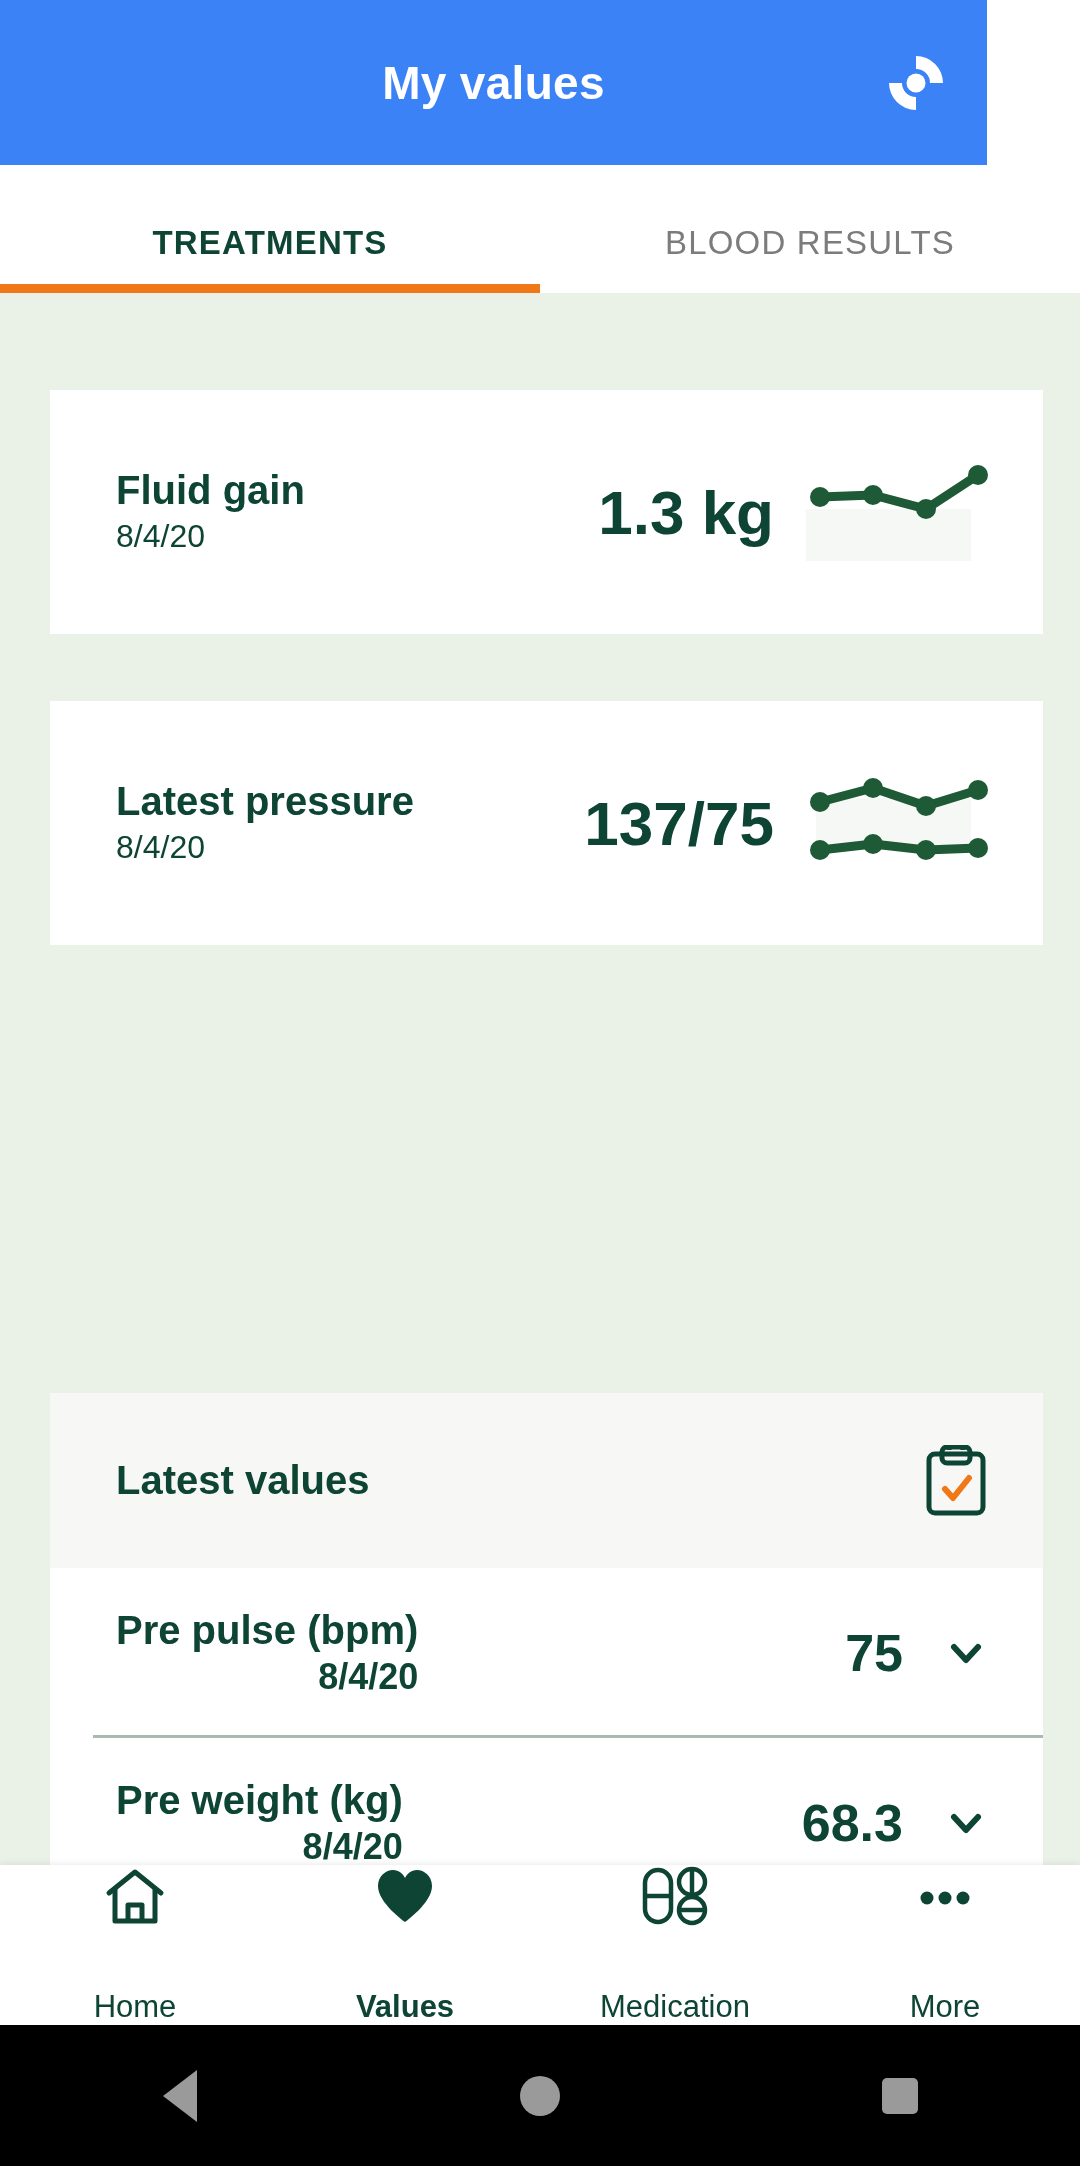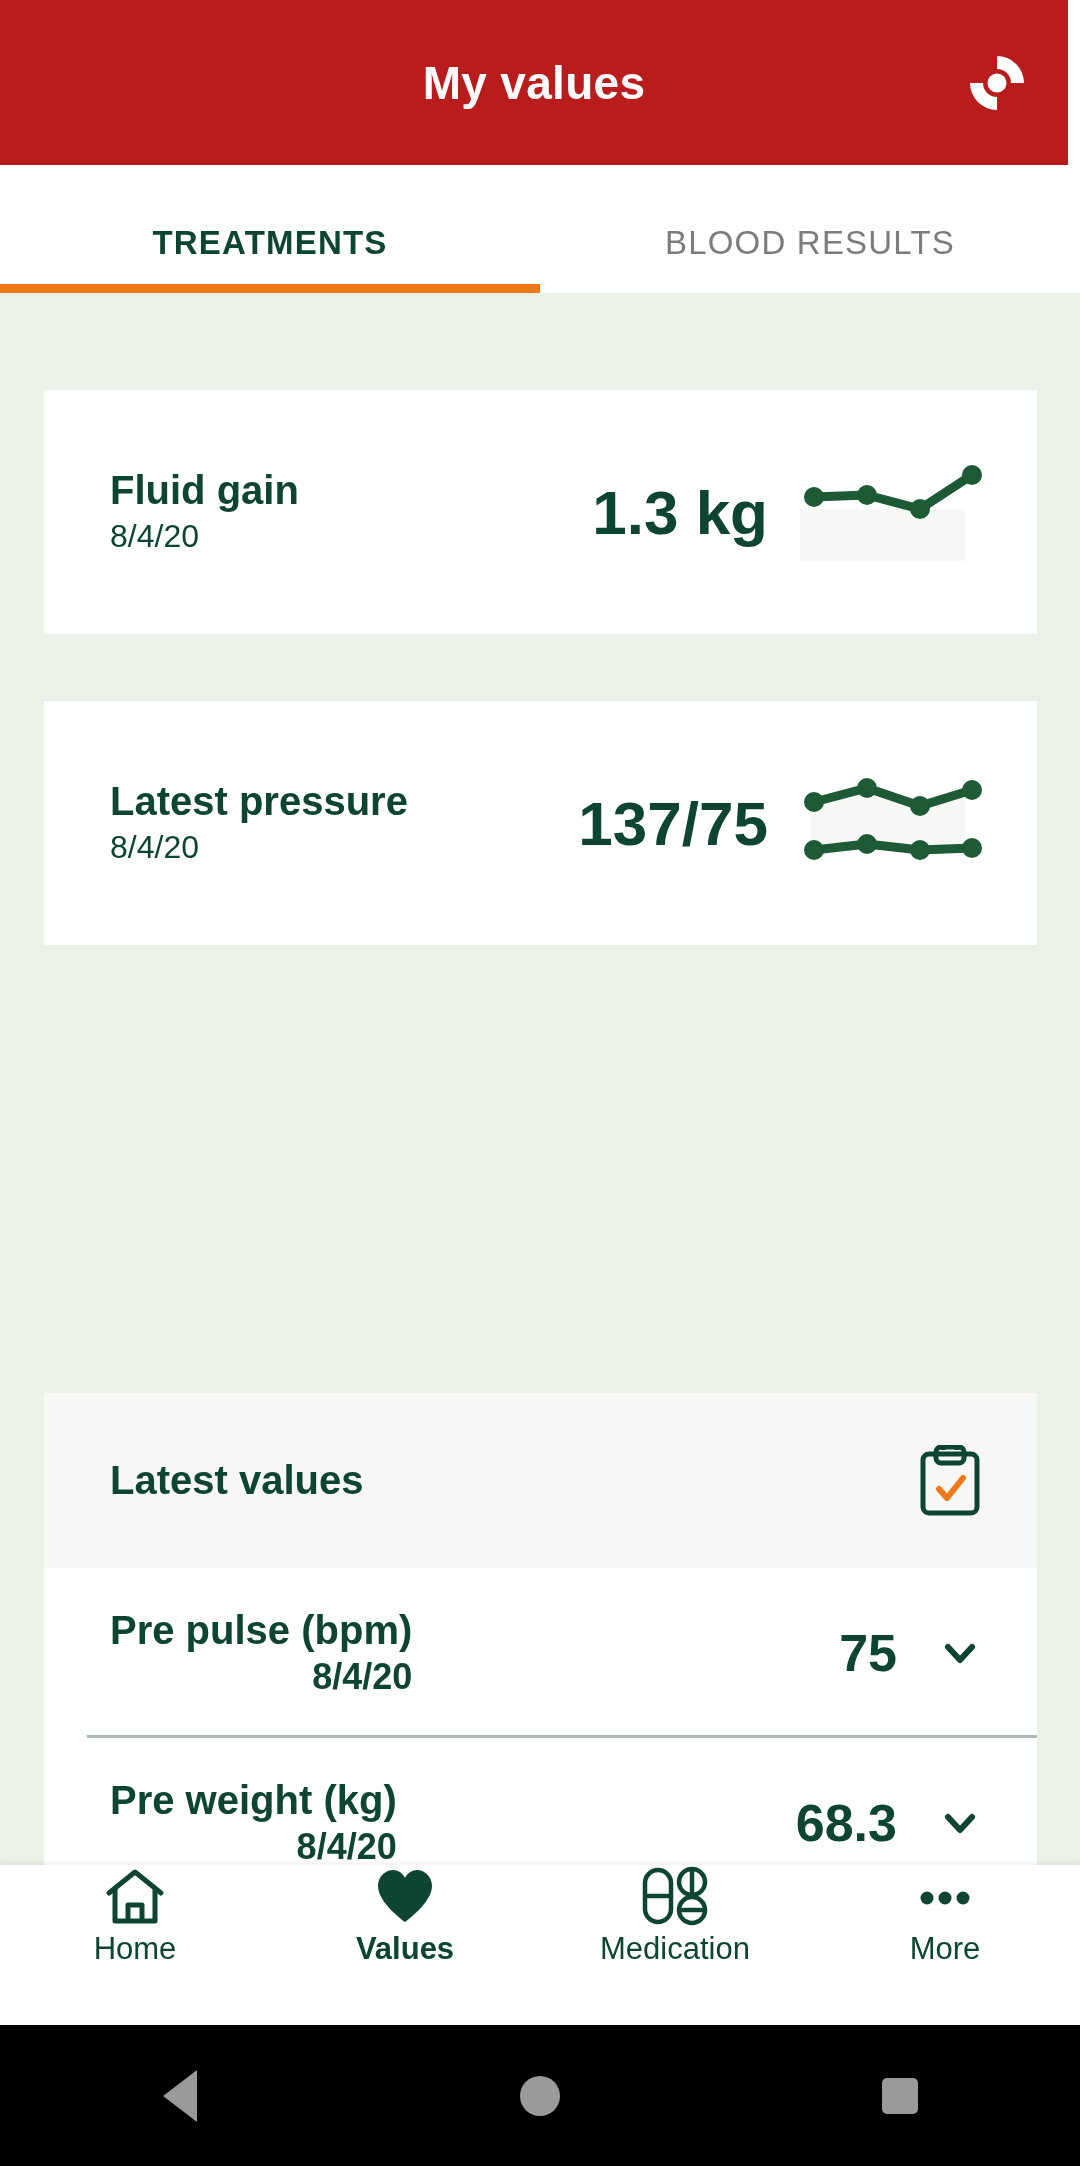--- a/index.html
+++ b/index.html
@@ -12,23 +12,23 @@
     height: 2166px;
     font-family: "Liberation Sans", sans-serif;
     overflow: hidden;
     position: relative;
   }
 
   
   .app-header {
     position: absolute;
     top: 0; left: 0;
-    width: 1068px;
+    width: 987px;
     height: 165px;
-    background: #b91c1c;
+    background: #3b82f6;
     display: flex;
     align-items: center;
     justify-content: center;
   }
   .app-title {
     color: #ffffff;
     font-size: 46px;
     font-weight: bold;
     letter-spacing: 0.3px;
   }
@@ -78,21 +78,21 @@
     position: absolute;
     top: 293px; left: 0;
     width: 1080px;
     height: 1572px;
     background: #eaf2e8;
     overflow: hidden;
   }
 
   .card {
     position: absolute;
-    left: 44px;
+    left: 50px;
     width: 993px;
     background: #ffffff;
     box-sizing: border-box;
   }
 
   .metric-card {
     display: flex;
     align-items: center;
     height: 244px;
     padding: 0 0 0 66px;
@@ -221,21 +221,21 @@
     background: #ffffff;
     display: flex;
     box-shadow: 0 -2px 6px rgba(0,0,0,0.07);
     z-index: 5;
   }
   .nav-item {
     flex: 1 1 25%;
     display: flex;
     flex-direction: column;
     align-items: center;
-    justify-content: flex-start;
+    justify-content: space-between;
     gap: 4px;
   }
   .nav-icon {
     height: 62px;
     display: flex;
     align-items: center;
     justify-content: center;
   }
   .nav-label {
     font-size: 31px;

